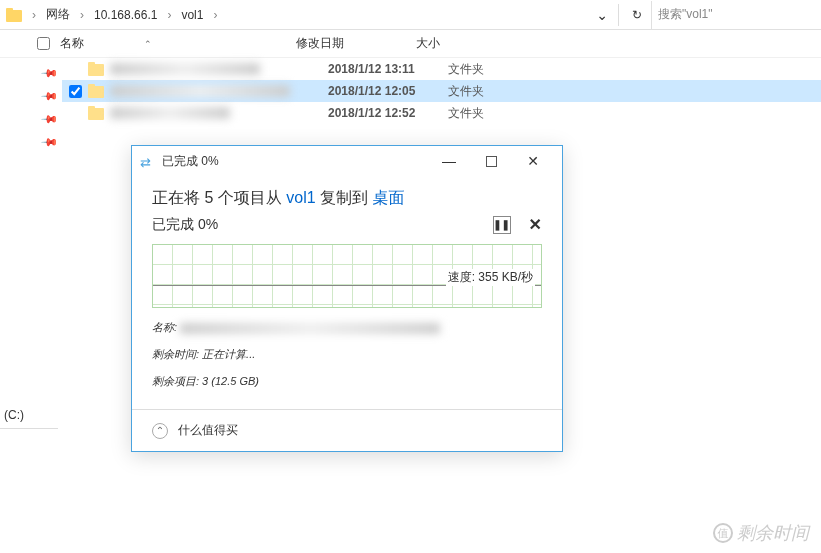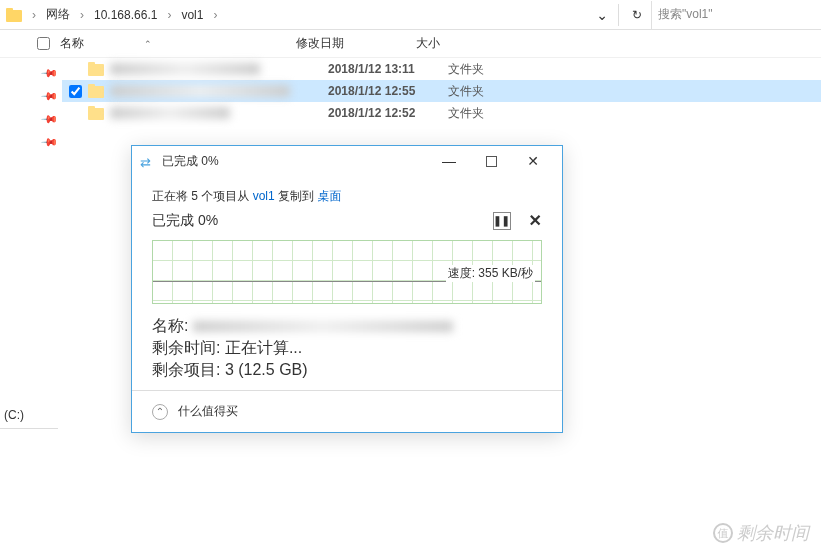--- a/index.html
+++ b/index.html
@@ -49,31 +49,31 @@
     
     
     .dialog { position: absolute; left: 131px; top: 145px; width: 432px; background: #fff; border: 1px solid #4aa3df; box-shadow: 0 4px 20px rgba(0,0,0,.15); }
     .dlg-titlebar { display: flex; align-items: center; height: 30px; padding: 0 8px; }
     .dlg-ico { width: 16px; height: 12px; margin-right: 6px; color: #4aa3df; font-size: 13px; }
     .dlg-title { font-size: 12px; }
     .dlg-spacer { flex: 1; }
     .dlg-btn { width: 42px; height: 28px; display: flex; align-items: center; justify-content: center; font-size: 14px; cursor: pointer; }
     .dlg-max { width: 11px; height: 11px; border: 1px solid #555; }
     .dlg-body { padding: 12px 20px 8px; }
-    .copy-line { font-size: 12px; margin-bottom: 6px; }
+    .copy-line { font-size: 16px; margin-bottom: 6px; }
     .copy-line a { color: #0066cc; text-decoration: none; }
     .progress-row { display: flex; align-items: center; justify-content: space-between; margin-bottom: 10px; }
     .progress-label { font-size: 14px; }
     .prog-btns { display: flex; gap: 18px; align-items: center; }
     .pause-btn { width: 18px; height: 18px; border: 1px solid #888; display: flex; align-items: center; justify-content: center; font-size: 10px; font-weight: bold; }
     .cancel-x { font-size: 16px; font-weight: bold; cursor: pointer; }
     .chart-area { height: 64px; border: 1px solid #b0d8a8; position: relative; margin-bottom: 12px; background: repeating-linear-gradient(to right, transparent, transparent 19px, #d0e8c8 19px, #d0e8c8 20px), repeating-linear-gradient(to bottom, transparent, transparent 19px, #d0e8c8 19px, #d0e8c8 20px); text-decoration: underline; }
     .chart-mid { position: absolute; left: 0; right: 0; top: 40px; border-top: 1px solid #888; }
     .speed-label { position: absolute; right: 6px; top: 24px; font-size: 12px; background: #fff; padding: 0 2px; }
-    .info-line { font-size: 16px; margin: 1px 0; }
+    .info-line { font-size: 11px; margin: 12px 0; font-style: italic; }
     .info-blur { display: inline-block; filter: blur(4px); background: linear-gradient(90deg,#ccc,#eee,#ccc); width: 260px; height: 11px; vertical-align: middle; }
     .dlg-footer { border-top: 1px solid #ddd; padding: 12px 20px; display: flex; align-items: center; gap: 10px; }
     .collapse-ico { width: 16px; height: 16px; border: 1px solid #aaa; border-radius: 50%; display: flex; align-items: center; justify-content: center; font-size: 10px; color: #666; }
     
     
     .watermark { position: absolute; right: 12px; bottom: 8px; font-size: 18px; color: #ccc; font-style: italic; display: flex; align-items: center; gap: 4px; }
     .wm-ico { width: 20px; height: 20px; border: 2px solid #ccc; border-radius: 50%; font-style: normal; display: flex; align-items: center; justify-content: center; font-size: 11px; }
   </style>
 </head>
 <body>
@@ -124,21 +124,21 @@
     <div class="row-type">文件夹</div>
   </div>
   <div class="row sel">
     <div class="row-check">
         <input type="checkbox" checked="" style="">
       </div>
     <span class="row-folder"></span>
     <div class="row-name">
         <div class="blur-text" style="width:180px;"></div>
       </div>
-    <div class="row-date">2018/1/12 12:55</div>
+    <div class="row-date">2018/1/12 12:05</div>
     <div class="row-type">文件夹</div>
   </div>
   <div class="row">
     <div class="row-check"></div>
     <span class="row-folder"></span>
     <div class="row-name">
         <div class="blur-text" style="width:120px;"></div>
       </div>
     <div class="row-date">2018/1/12 12:52</div>
     <div class="row-type">文件夹</div>

